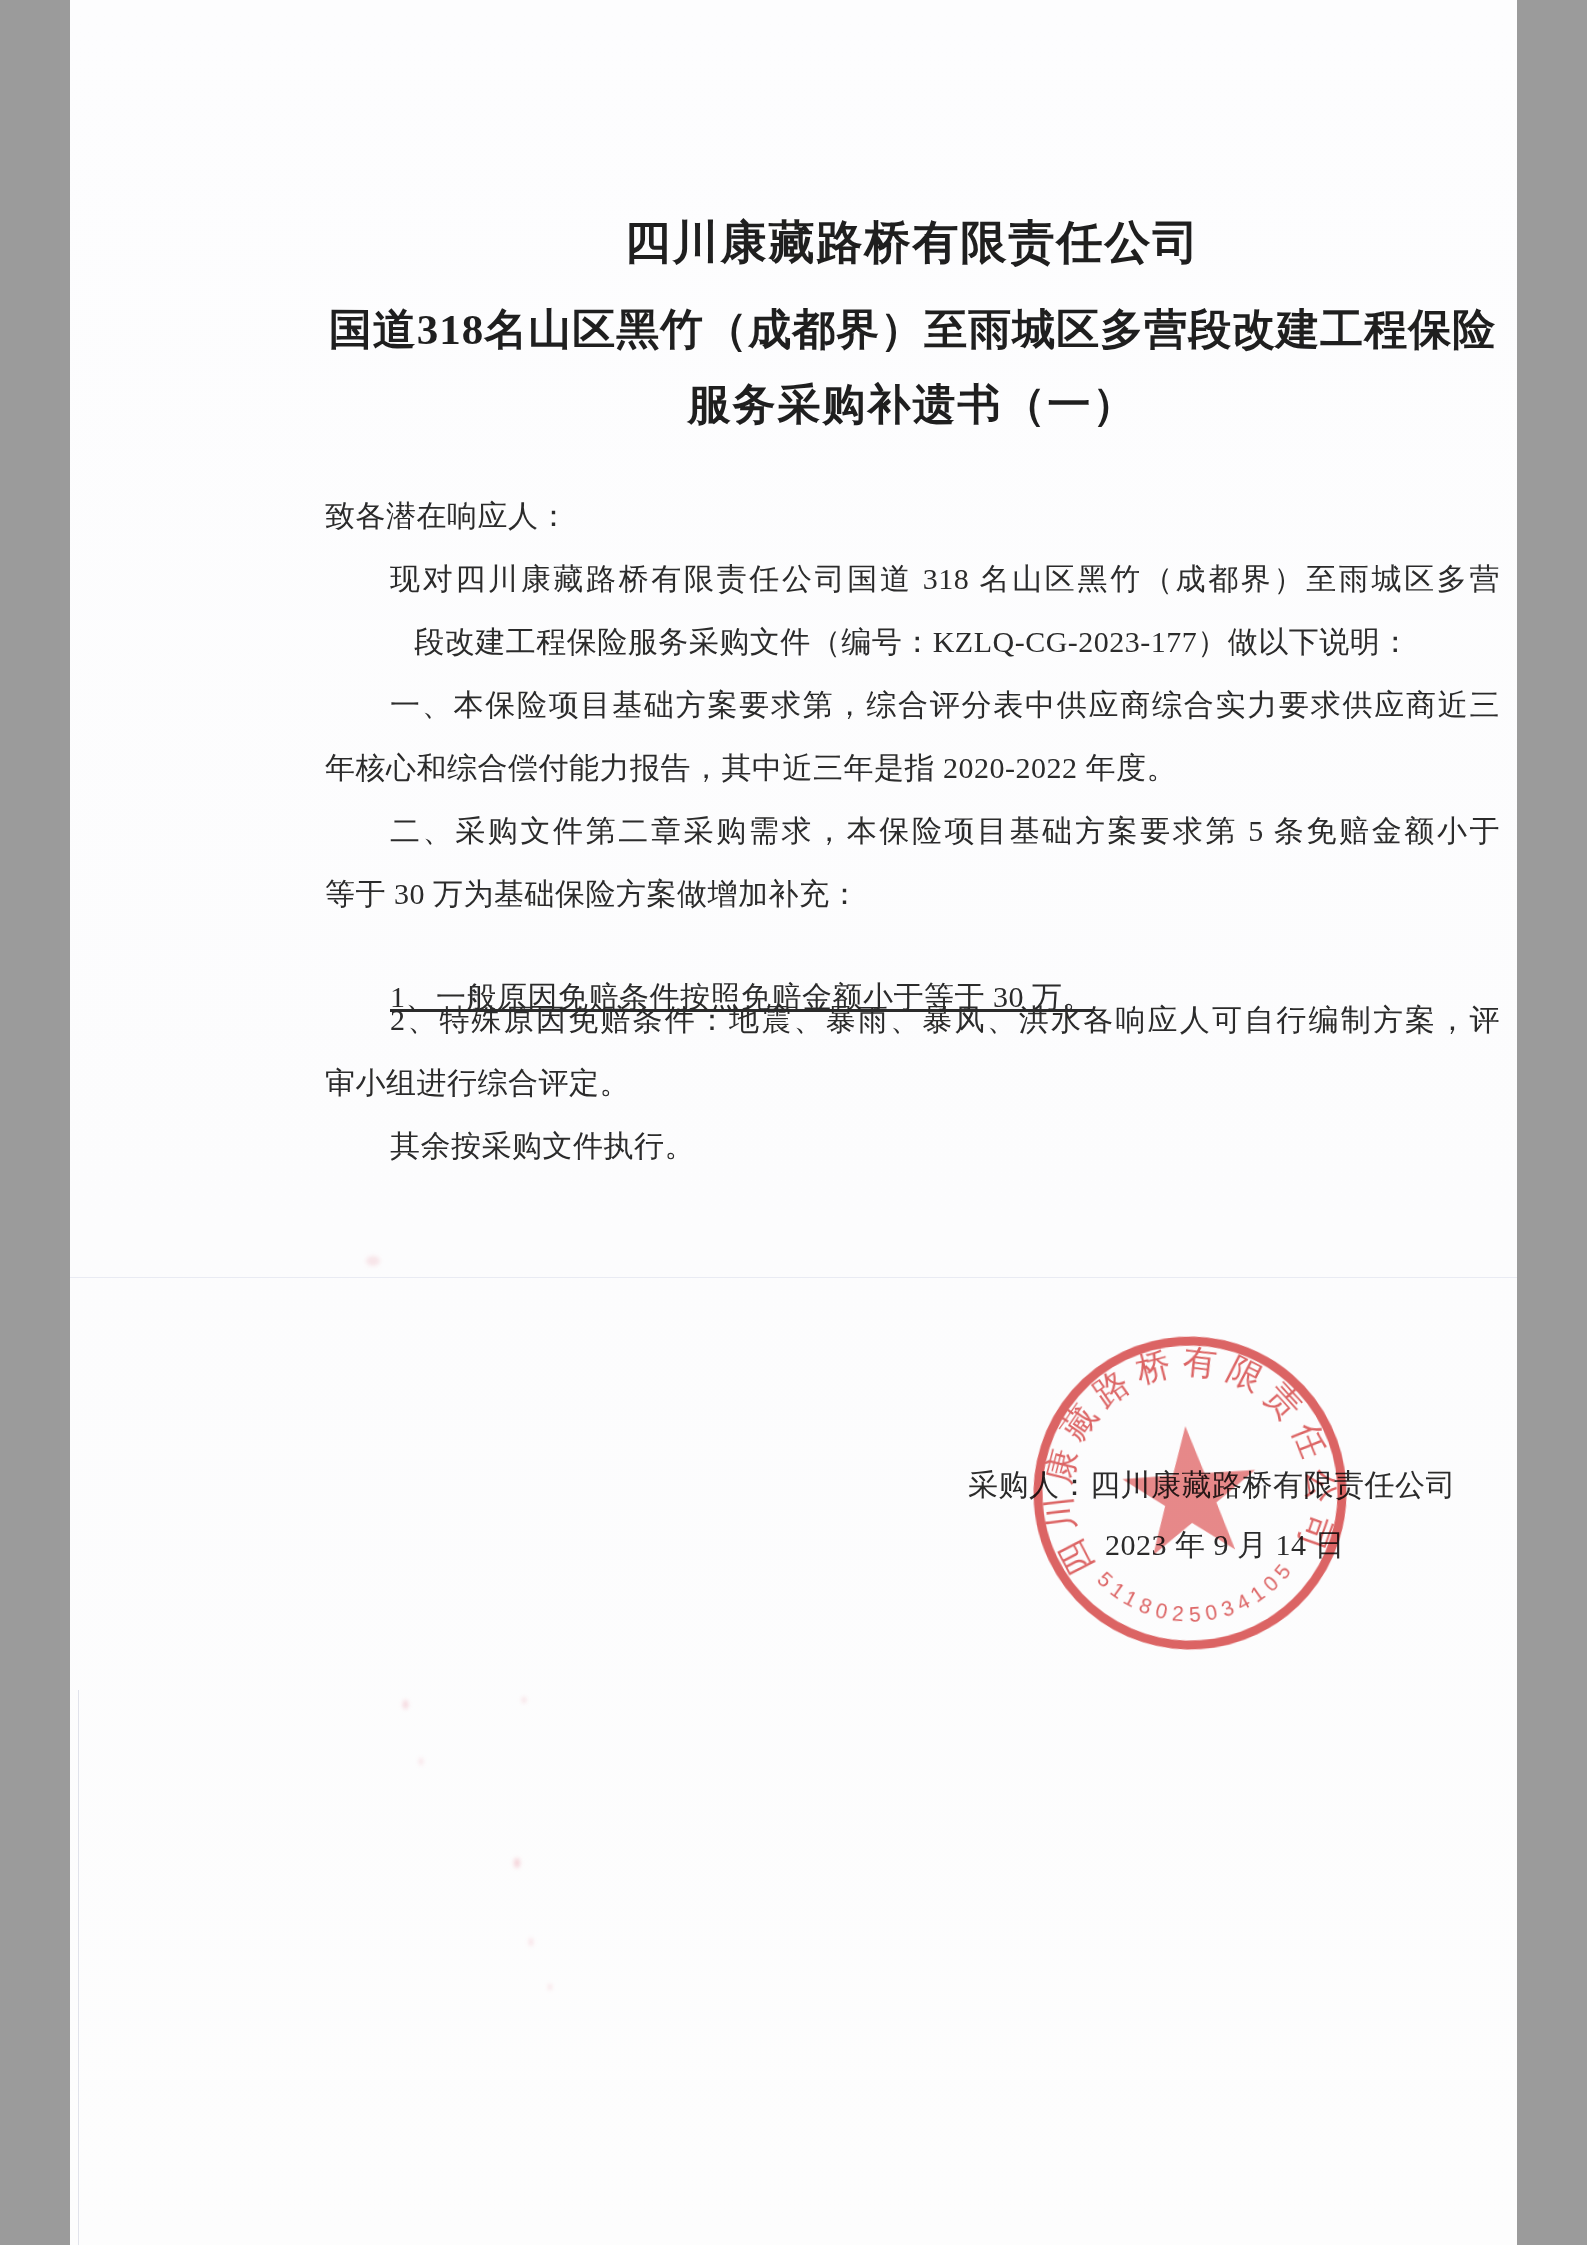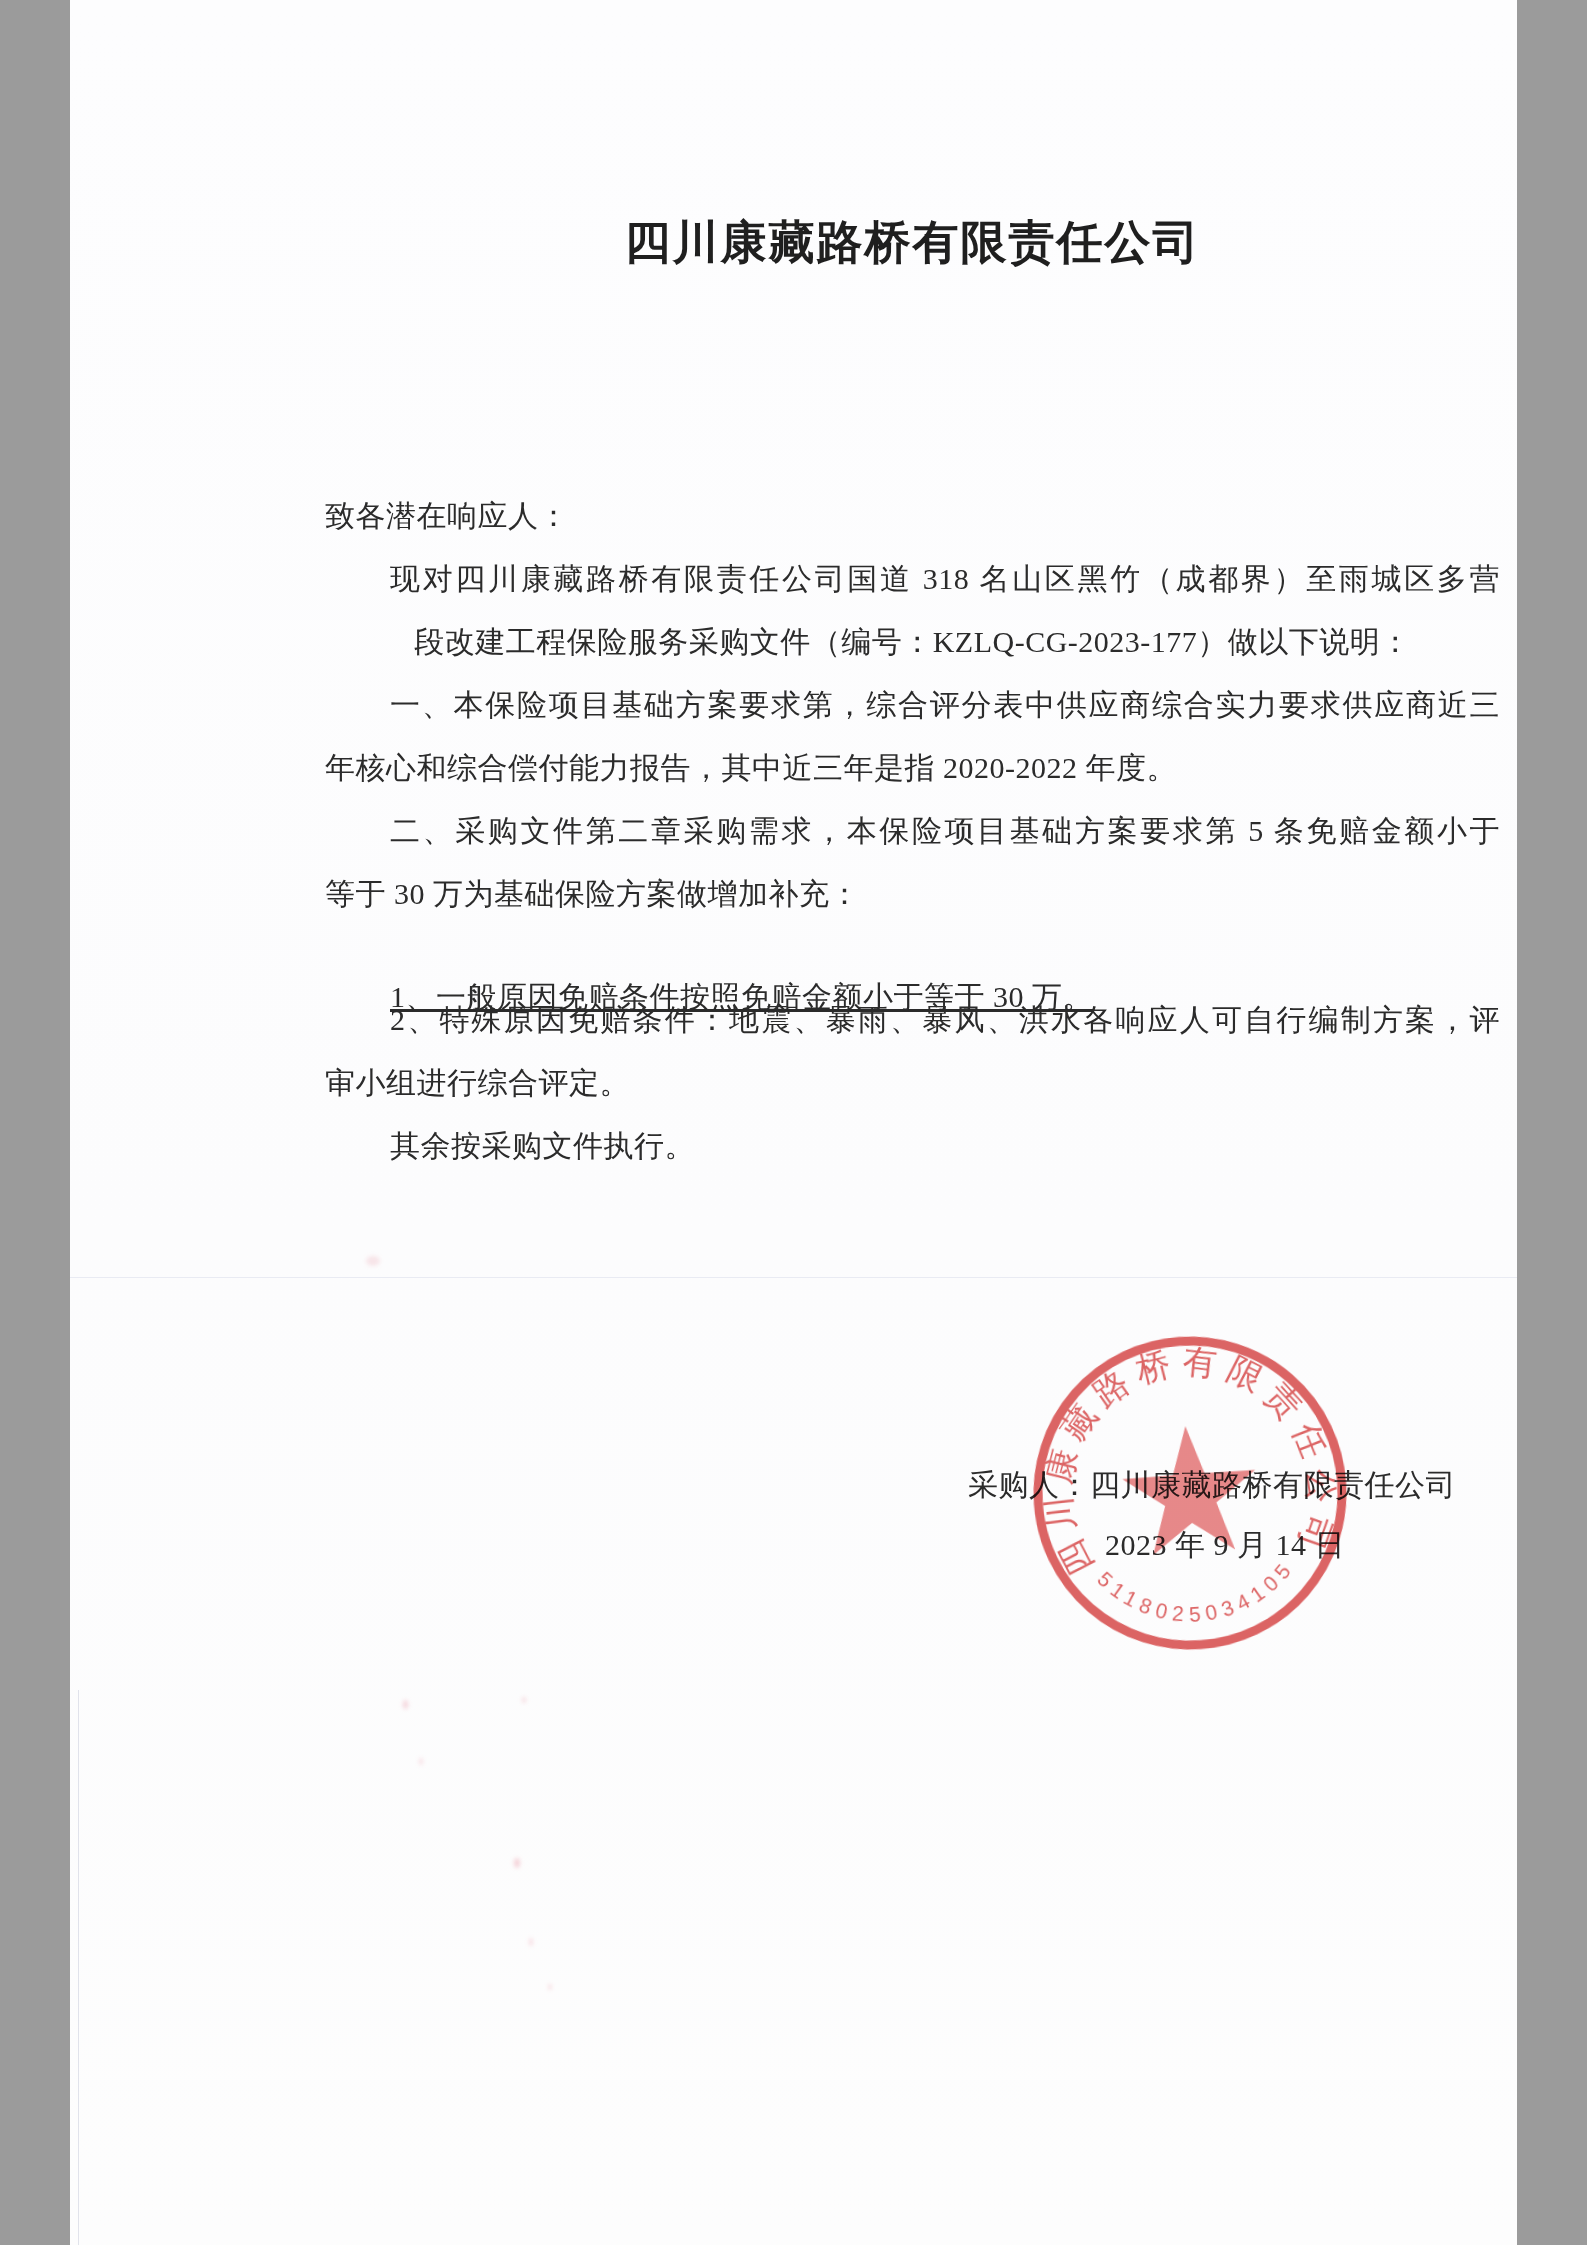--- a/index.html
+++ b/index.html
@@ -56,20 +56,22 @@
   .smudge.s5{left:444px;top:1858px;width:6px;height:10px;background:rgba(228,110,130,0.30);}
   .smudge.s6{left:459px;top:1938px;width:4px;height:8px;background:rgba(228,110,130,0.22);}
   .smudge.s7{left:478px;top:1984px;width:4px;height:6px;background:rgba(228,110,130,0.20);}
 </style>
 </head>
 <body>
 
 <div class="page">
 
   <h1 class="title t1">四川康藏路桥有限责任公司</h1>
+  <h1 class="title t2">国道318名山区黑竹（成都界）至雨城区多营段改建工程保险</h1>
+  <h1 class="title t3">服务采购补遗书（一）</h1>
 
   <div id="body-lines">
       <div class="text-line" style="top: 483.5px;">致各潜在响应人：</div>
       <div class="text-line indent fill" style="top: 546.55px;">现对四川康藏路桥有限责任公司国道 318 名山区黑竹（成都界）至雨城区多营</div>
       <div class="text-line" style="top: 609.6px; text-align: center;">段改建工程保险服务采购文件（编号：KZLQ-CG-2023-177）做以下说明：</div>
       <div class="text-line indent fill" style="top: 672.65px;">一、本保险项目基础方案要求第，综合评分表中供应商综合实力要求供应商近三</div>
       <div class="text-line" style="top: 735.7px;">年核心和综合偿付能力报告，其中近三年是指 2020-2022 年度。</div>
       <div class="text-line indent fill" style="top: 798.75px;">二、采购文件第二章采购需求，本保险项目基础方案要求第 5 条免赔金额小于</div>
       <div class="text-line" style="top: 861.8px;">等于 30 万为基础保险方案做增加补充：</div>
       <div class="text-line indent" style="top: 965px; text-decoration: underline;">1、一般原因免赔条件按照免赔金额小于等于 30 万。</div>

